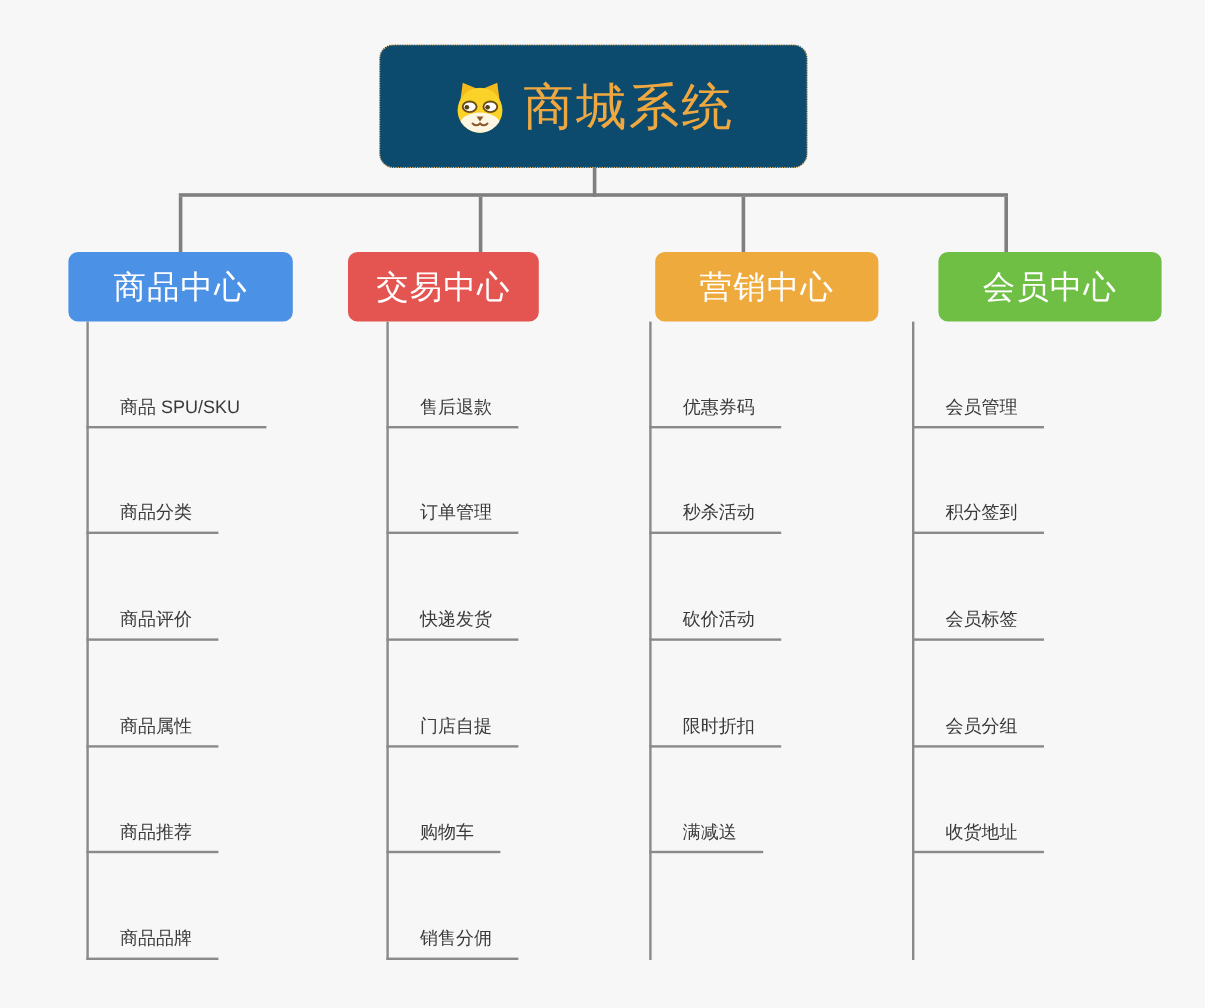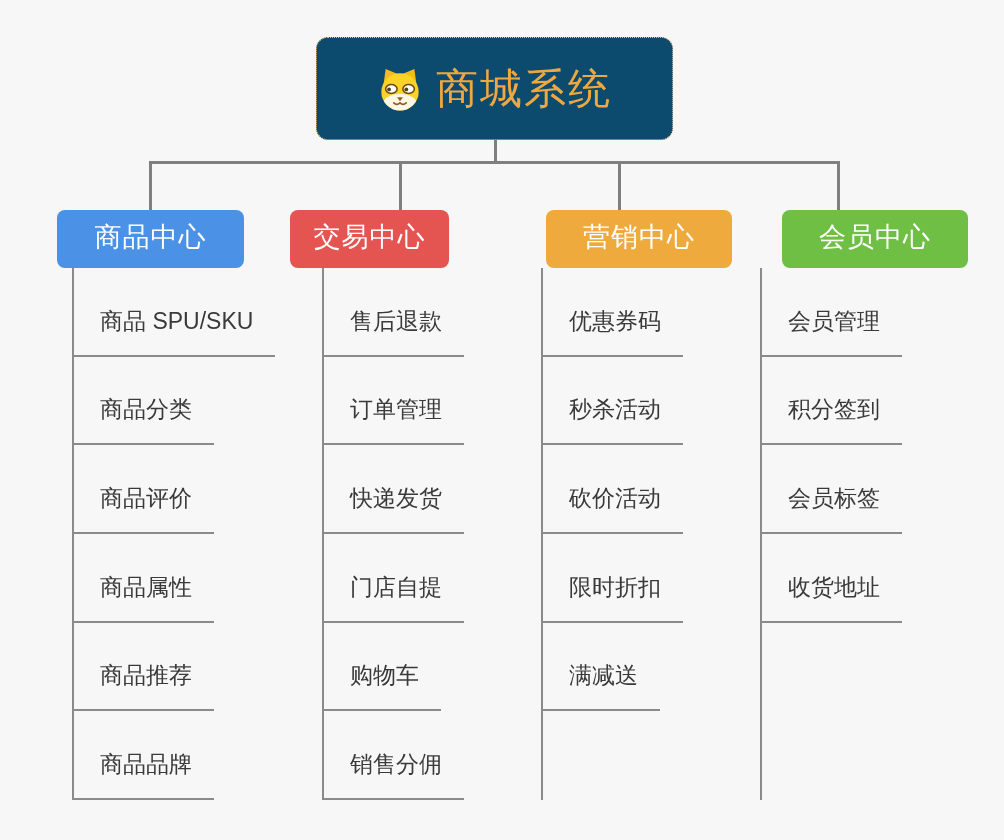--- a/index.html
+++ b/index.html
@@ -27,35 +27,35 @@
   
   .hline,.vline{position:absolute;background:var(--connector,#7F7F7F)}
 
   
   .branch-header{
     position:absolute;top:210px;height:58px;border-radius:8px;
     display:flex;align-items:center;justify-content:center;
     cursor:pointer;
   }
   .branch-label{
-    color:var(--header-text,#FFFFFF);font-size:27px;letter-spacing:1px;line-height:1;font-family:Liberation Mono, monospace;
+    color:var(--header-text,#FFFFFF);font-size:27px;letter-spacing:1px;line-height:1;
   }
 
   
   .column{position:absolute;top:268px;height:532px}
   .col-line{
     position:absolute;left:0;top:0;width:2px;height:532px;
     background:var(--child-line,#8A8A8A);
   }
   .child{
     box-sizing:border-box;height:calc(532px / 6);
     display:flex;align-items:flex-end;width:fit-content;
-    padding:0 22px 18px 28px;
+    padding:0 22px 6px 28px;
     border-bottom:2px solid var(--child-line,#8A8A8A);
-    font-size:23px;color:var(--child-text,#3A3A3A);
+    font-size:15px;color:var(--child-text,#3A3A3A);
     white-space:nowrap;cursor:pointer;
   }
 </style>
 </head>
 <body style="--bg: #F7F7F7; --root-text: #EFA840; --root-border: #F2BE6B; --header-text: #FFFFFF; --connector: #7F7F7F; --child-line: #8A8A8A; --child-text: #3A3A3A;">
 
 <div class="canvas" id="canvas">
 
   <div class="root-node">
     <span class="dog">
@@ -122,15 +122,16 @@
       <div class="child">满减送</div>
     </div>
     <div class="branch-header" style="left: 745px; width: 186px; background: rgb(111, 191, 68); margin-left: 37px;">
       <span class="branch-label">会员中心</span>
     </div>
     <div class="column" style="left: 760px;">
       <div class="col-line"></div>
       <div class="child">会员管理</div>
       <div class="child">积分签到</div>
       <div class="child">会员标签</div>
+      <div class="child">会员分组</div>
       <div class="child">收货地址</div>
     </div>
   </div>
 
 </body></html>

